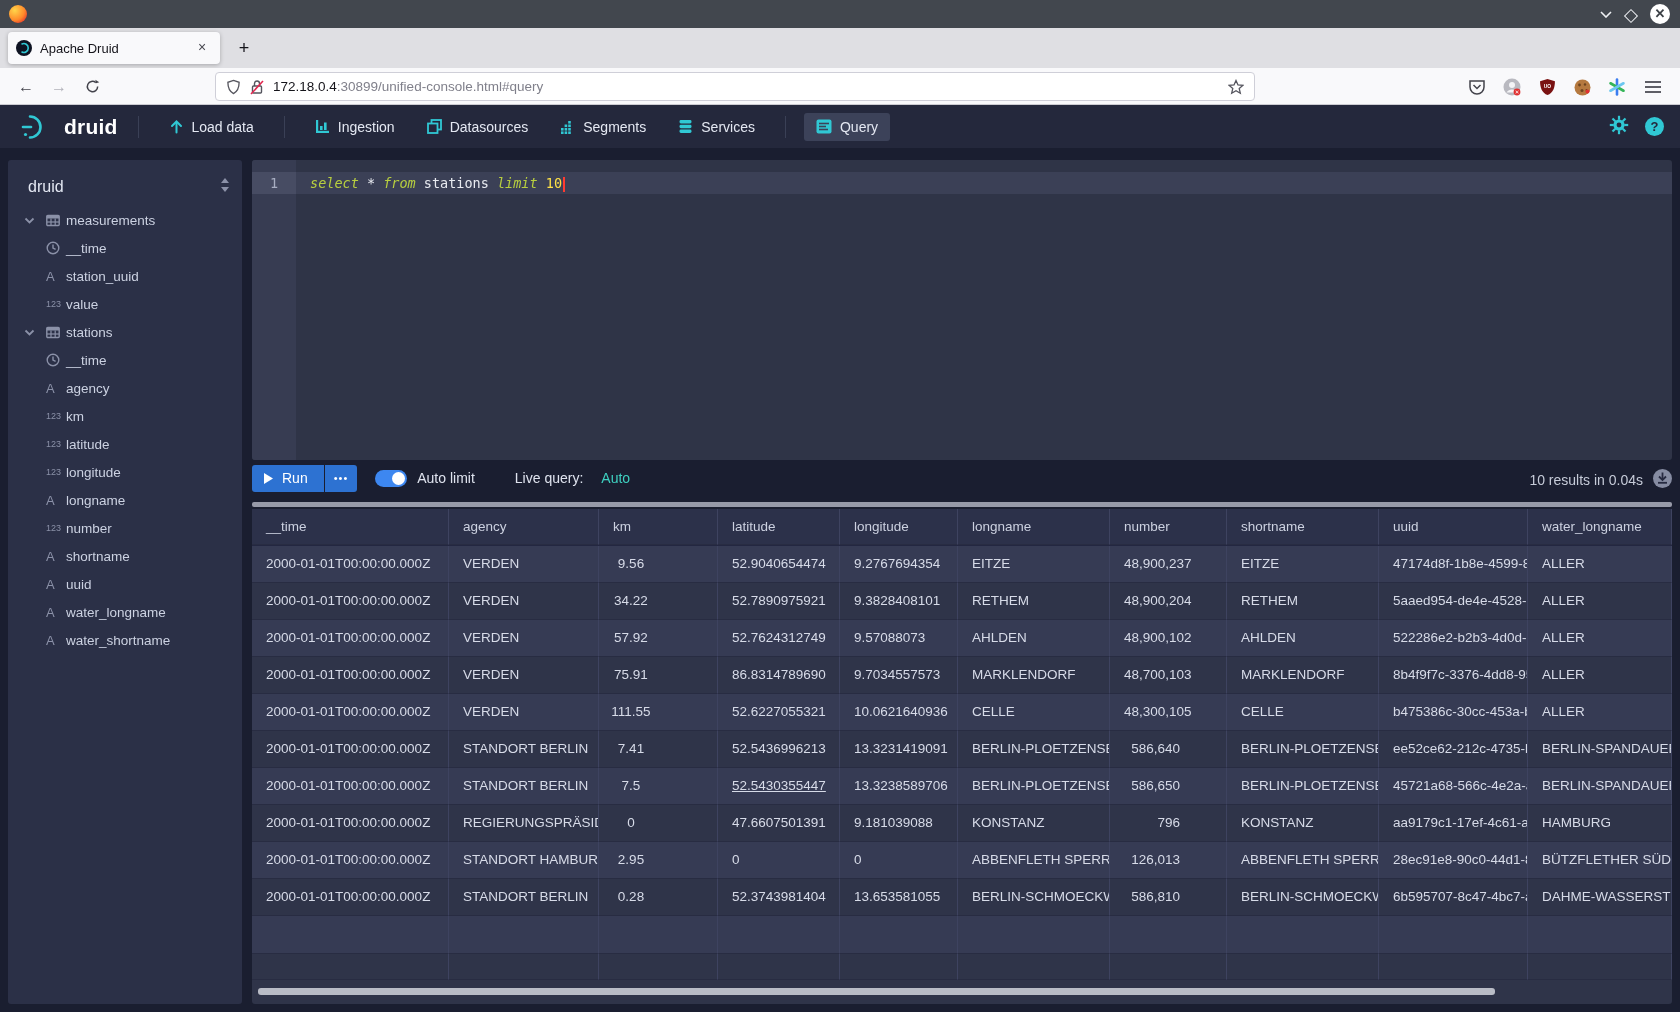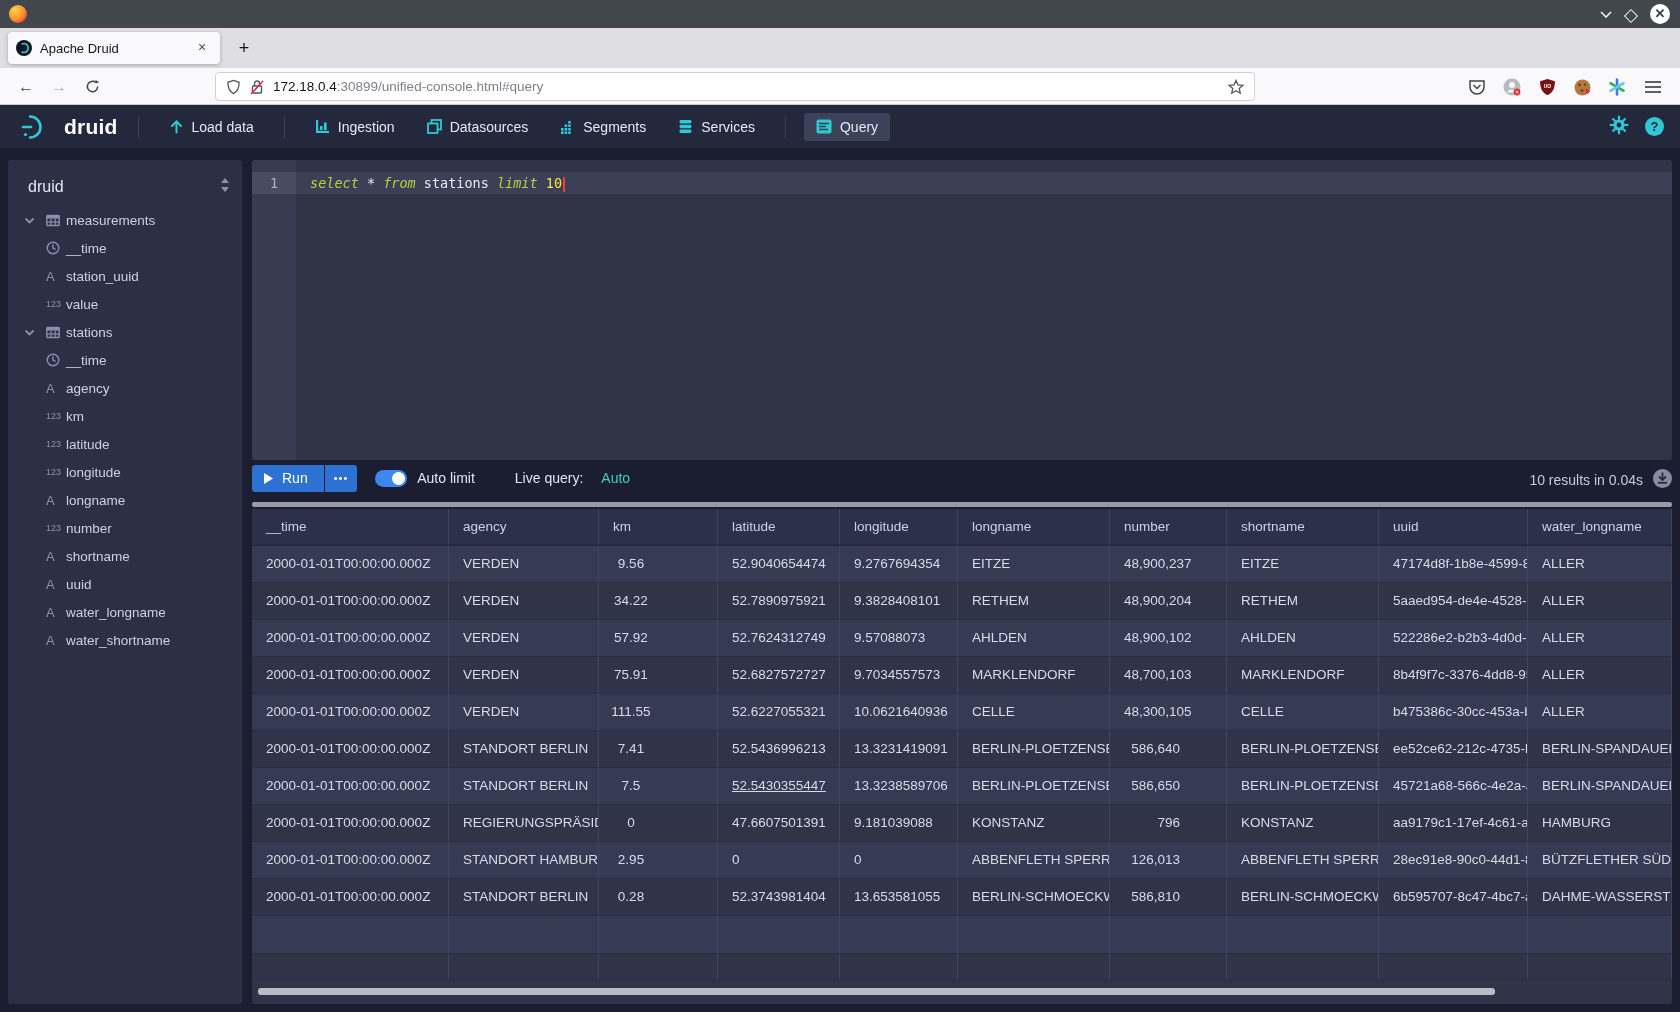--- a/index.html
+++ b/index.html
@@ -574,21 +574,21 @@
         <div class="cell" style="width: 152px;">AHLDEN</div>
         <div class="cell a-num" style="width: 117px;">48,900,102</div>
         <div class="cell" style="width: 152px;">AHLDEN</div>
         <div class="cell" style="width: 149px;">522286e2-b2b3-4d0d-9a</div>
         <div class="cell" style="width: 144px;">ALLER</div>
       </div>
       <div class="t-row even">
         <div class="cell" style="width: 197px;">2000-01-01T00:00:00.000Z</div>
         <div class="cell" style="width: 150px;">VERDEN</div>
         <div class="cell a-km" style="width: 119px;">75.91</div>
-        <div class="cell" style="width: 122px;">52.6827572727</div>
+        <div class="cell" style="width: 122px;">86.8314789690</div>
         <div class="cell" style="width: 118px;">9.7034557573</div>
         <div class="cell" style="width: 152px;">MARKLENDORF</div>
         <div class="cell a-num" style="width: 117px;">48,700,103</div>
         <div class="cell" style="width: 152px;">MARKLENDORF</div>
         <div class="cell" style="width: 149px;">8b4f9f7c-3376-4dd8-95c</div>
         <div class="cell" style="width: 144px;">ALLER</div>
       </div>
       <div class="t-row odd">
         <div class="cell" style="width: 197px;">2000-01-01T00:00:00.000Z</div>
         <div class="cell" style="width: 150px;">VERDEN</div>

